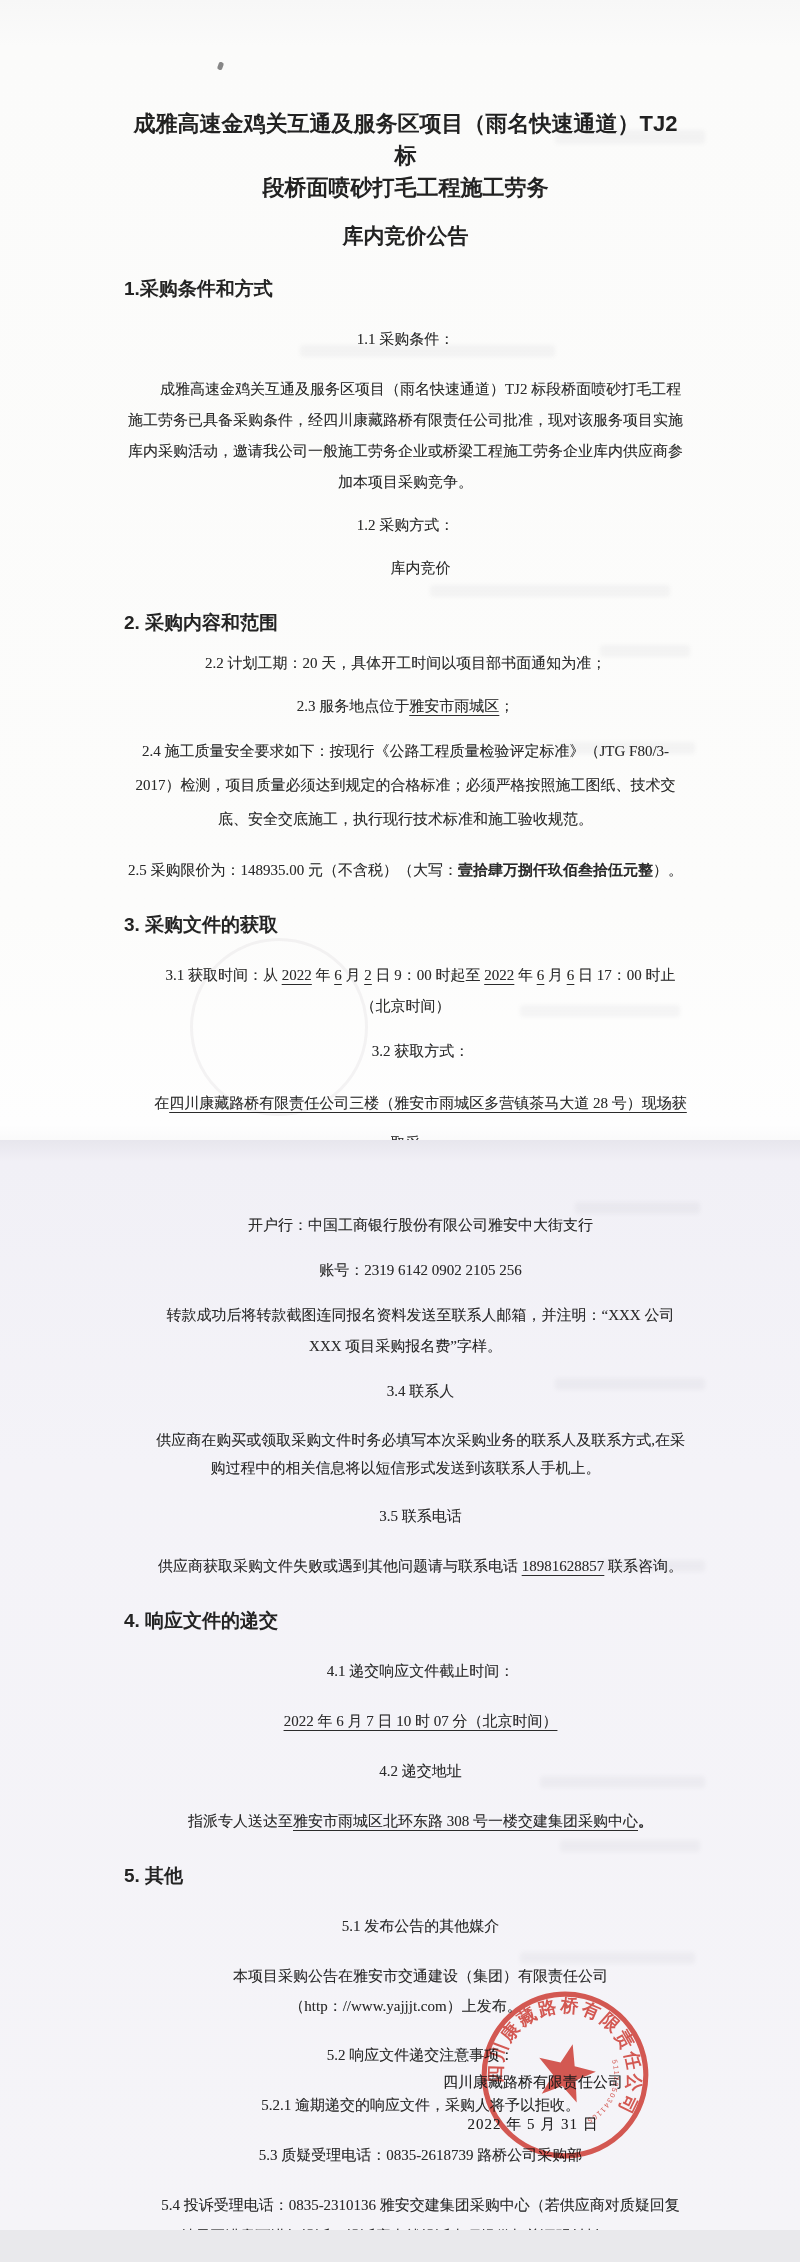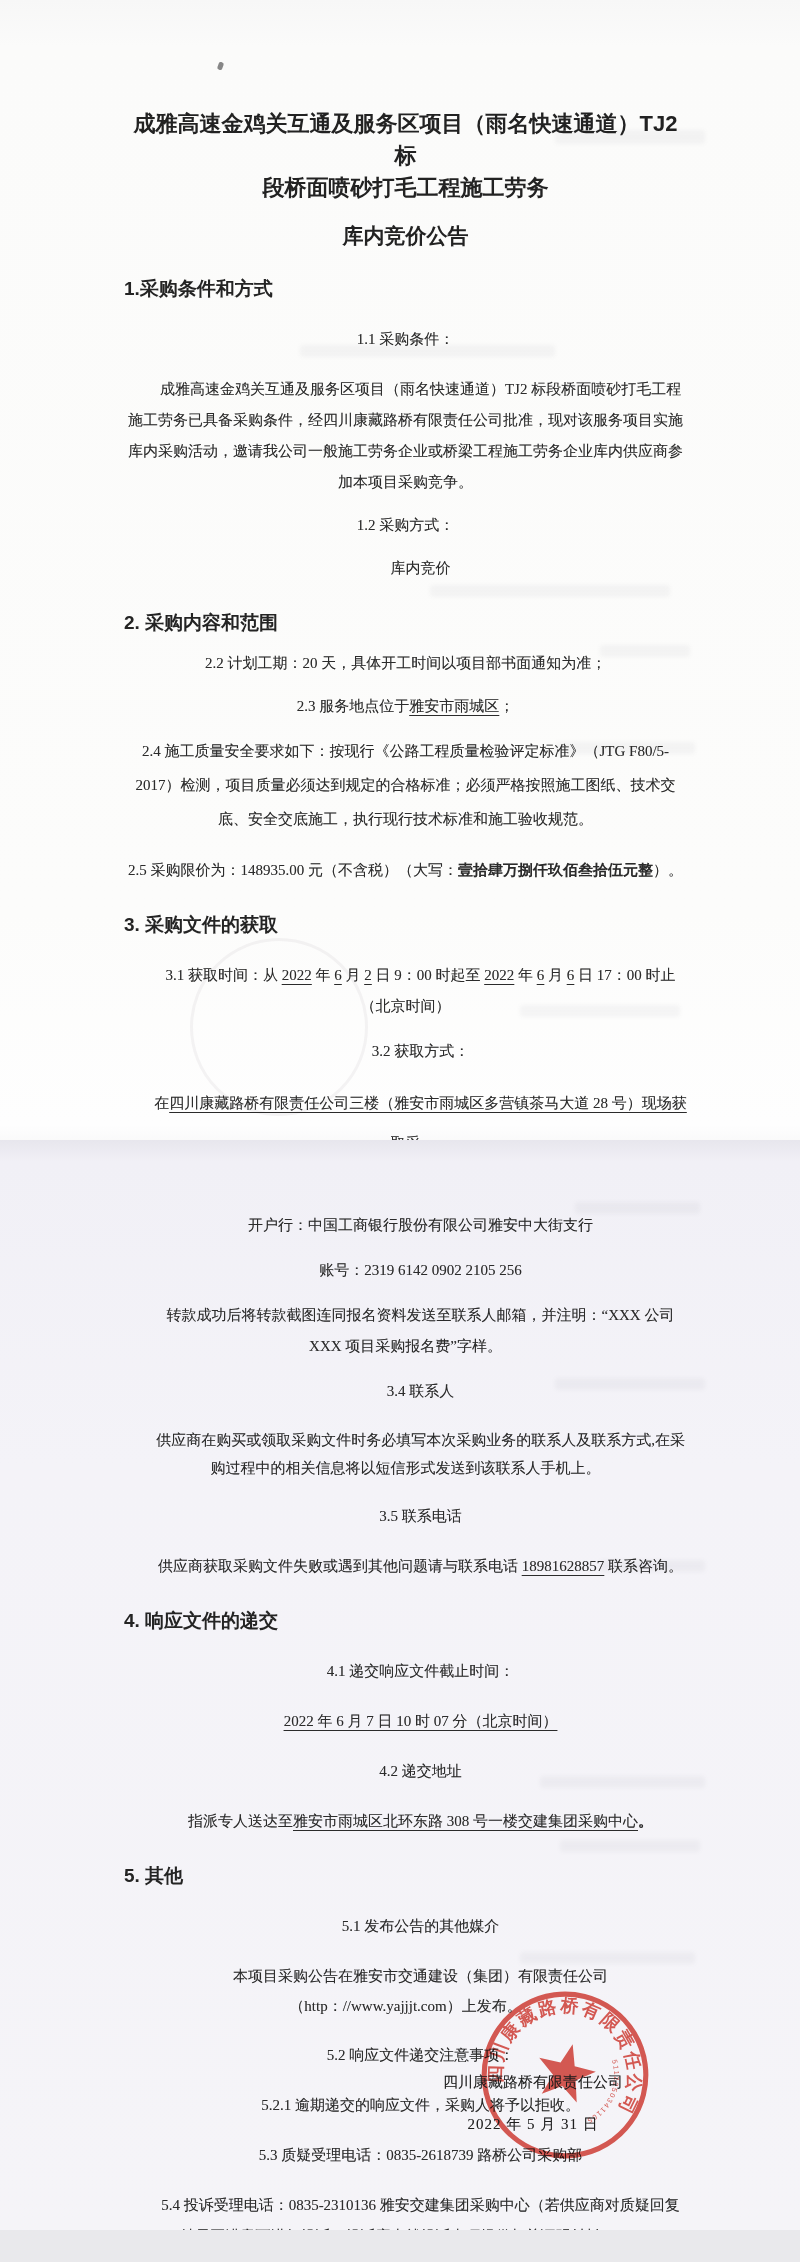--- a/index.html
+++ b/index.html
@@ -78,21 +78,21 @@
 
     <h2 class="sec">1.采购条件和方式</h2>
     <p class="mt22">1.1 采购条件：</p>
     <p class="mt12 ind">成雅高速金鸡关互通及服务区项目（雨名快速通道）TJ2 标段桥面喷砂打毛工程施工劳务已具备采购条件，经四川康藏路桥有限责任公司批准，现对该服务项目实施库内采购活动，邀请我公司一般施工劳务企业或桥梁工程施工劳务企业库内供应商参加本项目采购竞争。</p>
     <p class="mt11">1.2 采购方式：</p>
     <p class="mt11 ind">库内竞价</p>
 
     <h2 class="sec">2. 采购内容和范围</h2>
     <p class="mt11">2.2 计划工期：20 天，具体开工时间以项目部书面通知为准；</p>
     <p class="mt11"><span>2.3 服务地点位于</span><span class="u">雅安市雨城区</span><span>；</span></p>
-    <p class="mt11 lh34">2.4 施工质量安全要求如下：按现行《公路工程质量检验评定标准》（JTG F80/5-2017）检测，项目质量必须达到规定的合格标准；必须严格按照施工图纸、技术交底、安全交底施工，执行现行技术标准和施工验收规范。</p>
+    <p class="mt11 lh34">2.4 施工质量安全要求如下：按现行《公路工程质量检验评定标准》（JTG F80/3-2017）检测，项目质量必须达到规定的合格标准；必须严格按照施工图纸、技术交底、安全交底施工，执行现行技术标准和施工验收规范。</p>
     <p class="mt12"><span>2.5 采购限价为：148935.00 元（不含税）（大写：</span><span class="b">壹拾肆万捌仟玖佰叁拾伍元整</span><span>）。</span></p>
 
     <h2 class="sec">3. 采购文件的获取</h2>
     <p class="mt22 ind"><span>3.1 获取时间：从 </span><span class="u">2022</span><span> 年 </span><span class="u">6</span><span> 月 </span><span class="u">2</span><span> 日 9：00 时起至 </span><span class="u">2022</span><span> 年 </span><span class="u">6</span><span> 月 </span><span class="u">6</span><span> 日 17：00 时止（北京时间）</span></p>
     <p class="mt14 ind">3.2 获取方式：</p>
     <p class="mt16 ind lh40"><span>在</span><span class="u">四川康藏路桥有限责任公司三楼（雅安市雨城区多营镇茶马大道 28 号）现场获取采</span><br></p>
 
   </div>
 </div>
 

